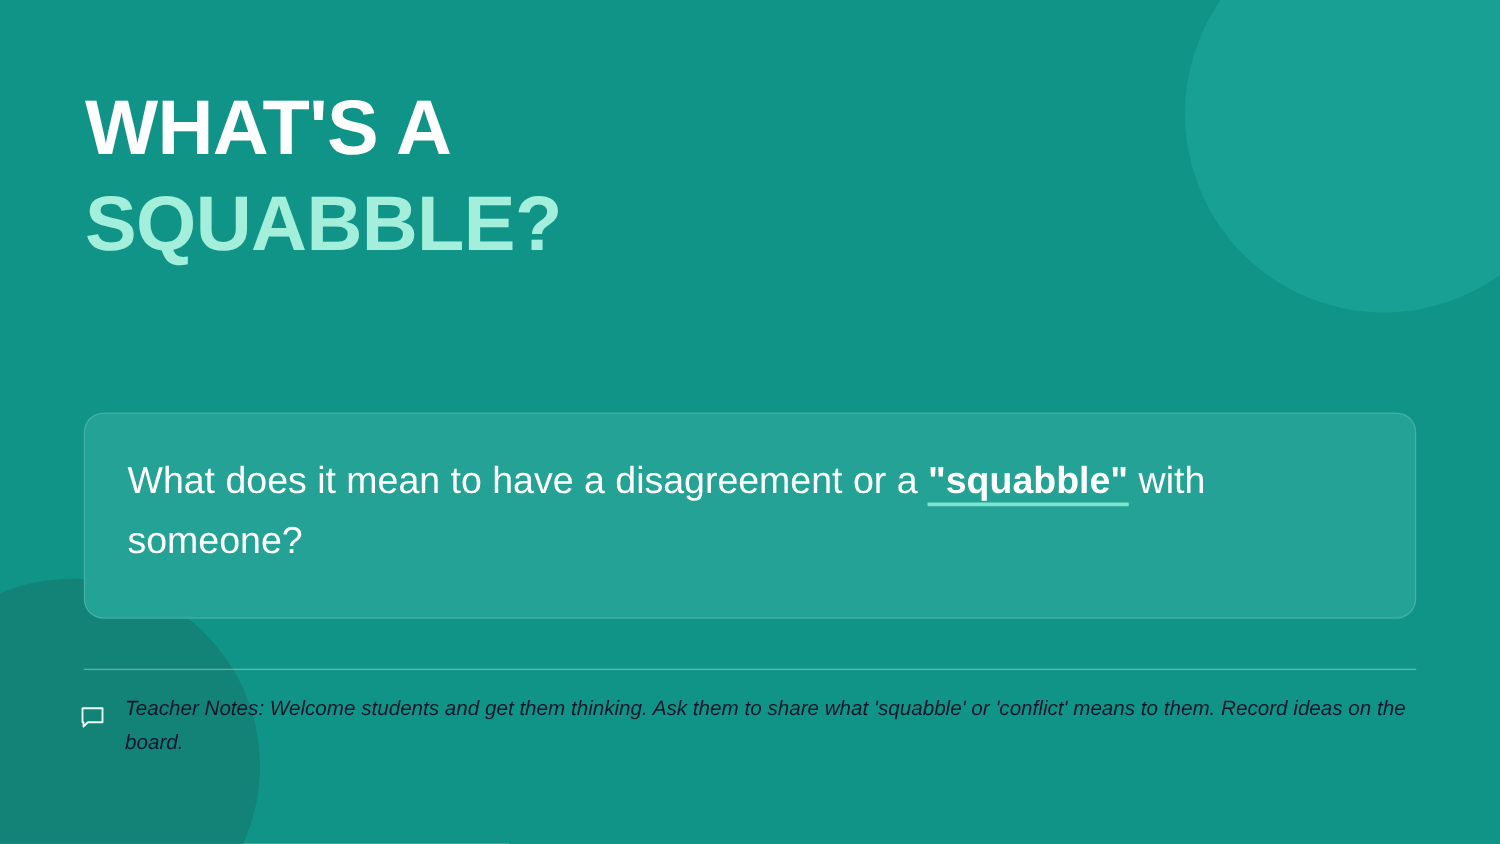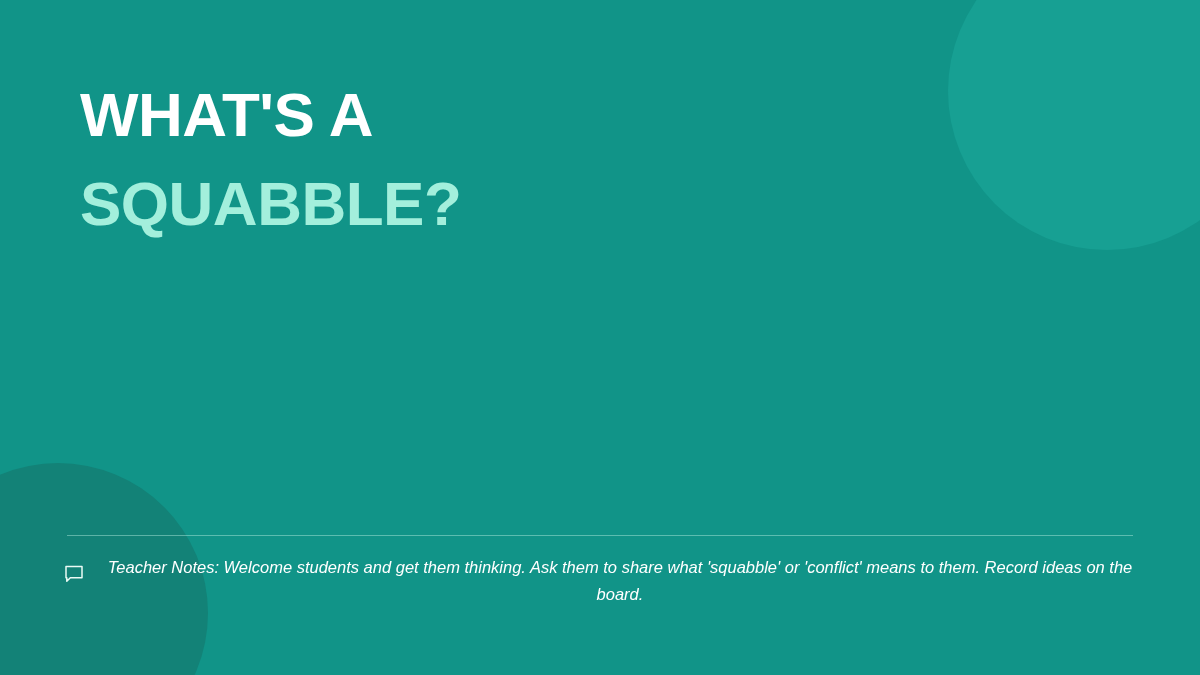--- a/index.html
+++ b/index.html
@@ -47,21 +47,21 @@
     left: 64px;
     top: 62px;
     z-index: 3;
   }
   .title-line {
     display: block;
     font-size: 62px;
     font-weight: 800;
     letter-spacing: -0.5px;
     line-height: 1.18;
-    margin: 16px;
+    margin: 4px;
     text-transform: uppercase;
   }
   .title-line-1 { color: #FFFFFF; }
   .title-line-2 { color: #A3EFDC; text-align: center; }
 
   
   .content-card {
     position: absolute;
     left: 67px;
     top: 330px;
@@ -111,42 +111,44 @@
     z-index: 3;
   }
   .notes-icon {
     flex: 0 0 auto;
     width: 20px;
     height: 20px;
     margin-top: 10px;
   }
   .notes-icon svg { display: block; }
   .notes-text {
-    color: #ffffff;
+    color: #0f172a;
     font-size: 16.5px;
     font-style: italic;
     line-height: 27px;
     margin: 0;
     max-width: 1040px;
-    text-align: center;
   }
 </style>
 </head>
 <body>
 
 <div class="slide">
 
   <div class="circle-tr"></div>
   <div class="circle-bl"></div>
 
   <div class="title-block">
     <span class="title-line title-line-1">WHAT'S A</span>
     <span class="title-line title-line-2">SQUABBLE?</span>
   </div>
 
+  <div class="content-card">
+    <p class="content-text"><span>What does it mean to have a disagreement or a </span><span class="hl">"squabble"</span><span> with someone?</span></p>
+  </div>
 
   <div class="divider"></div>
 
   <div class="notes">
     <span class="notes-icon">
       <svg width="20" height="20" viewBox="0 0 20 20" fill="none">
         <path d="M2 2.6h16v11.2H6.3L2.8 17.2V13.8H2V2.6Z" stroke="#EAFBF5" stroke-width="1.5" stroke-linejoin="round" fill="none"></path>
       </svg>
     </span>
     <p class="notes-text">Teacher Notes: Welcome students and get them thinking. Ask them to share what 'squabble' or 'conflict' means to them. Record ideas on the board.</p>

